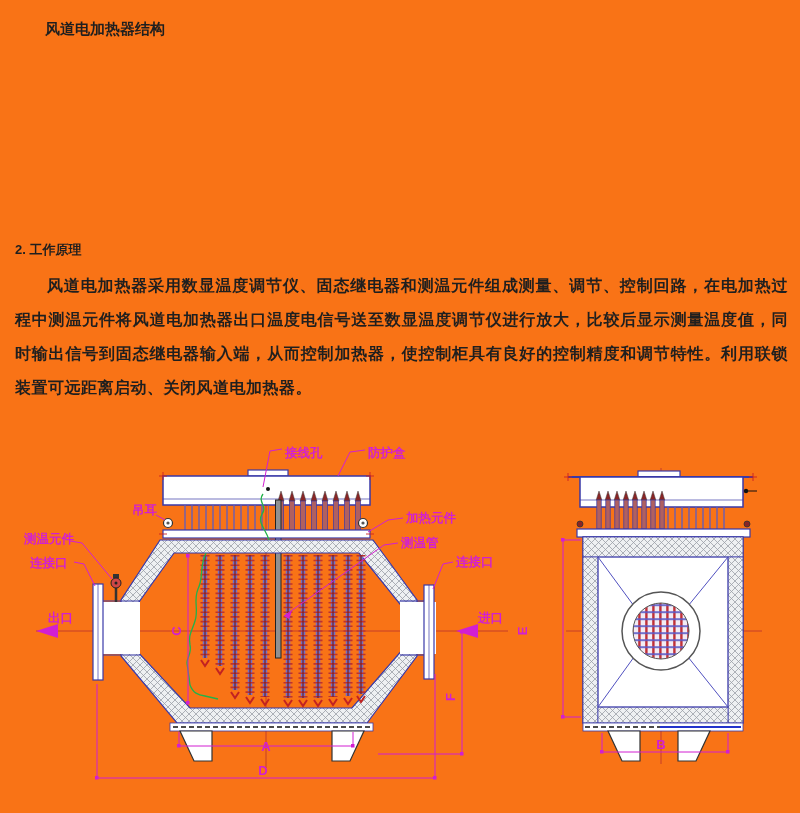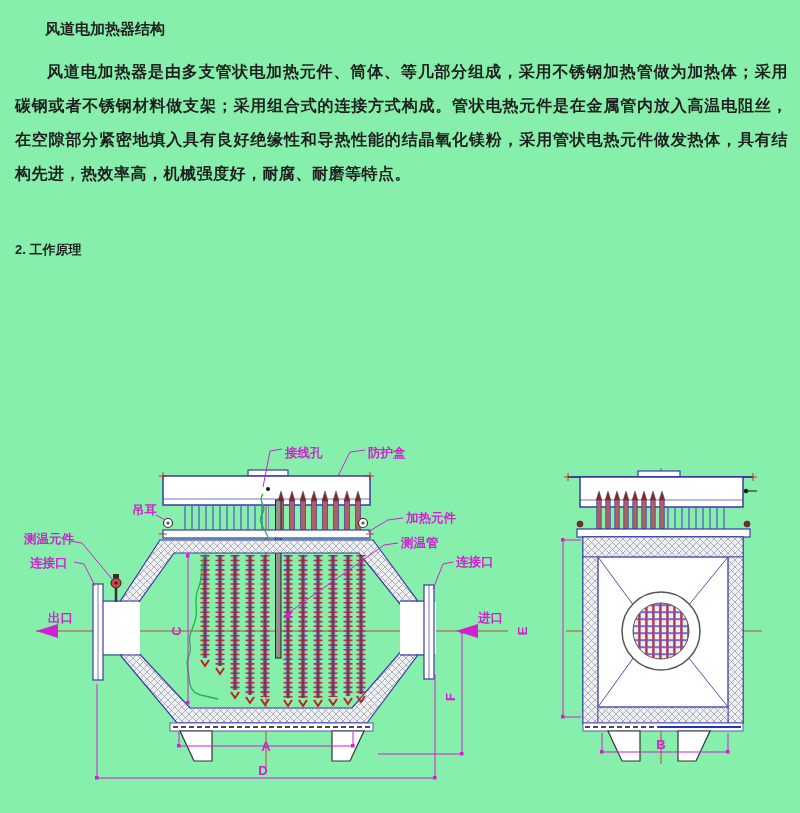--- a/index.html
+++ b/index.html
@@ -1,37 +1,37 @@
 <!DOCTYPE html>
 <html><head>
 <meta charset="utf-8">
 <style>
   html,body{margin:0;padding:0;background:#ffffff;}
-  .page{position:relative;width:800px;height:813px;background:#86efac;overflow:hidden;
+  .page{position:relative;width:800px;height:813px;background:#f97316;overflow:hidden;
         font-family:"Liberation Sans","DejaVu Sans",sans-serif;color:#1f1f1f;}
   .doc-title{position:absolute;left:15px;right:14px;top:18px;font-size:15px;font-weight:700;
              text-indent:2em;line-height:22px;}
   .para{position:absolute;left:15px;right:12px;font-size:16px;font-weight:700;
         line-height:34px;text-indent:2em;text-align:justify;letter-spacing:0.5px;}
   #para1{top:55px;}
   .sec-head{position:absolute;left:15px;top:241px;font-size:13px;font-weight:700;}
   #para2{top:269px;}
   .diagram{position:absolute;left:0;top:430px;width:800px;height:383px;}
   svg text{font-family:"Liberation Sans","DejaVu Sans",sans-serif;}
   .lbl{font-size:12.5px;font-weight:700;}
   .dim{font-size:13px;font-weight:700;}
 </style>
 </head>
 <body>
 
 <div class="page">
 
   <div class="doc-title">风道电加热器结构</div>
-  <div class="para" id="para1">风道电加热器是由多支管状电加热元件、筒体、等几部分组成，采用不锈钢加热管做为加热体；采用碳钢或者不锈钢材料做支架；采用组合式的连接方式构成。管状电热元件是在金属管内放入高温电阻丝，在空隙部分紧密地填入具有良好绝缘性和导热性能的结晶氧化镁粉，采用管状电热元件做发热体，具有结构先进，热效率高，机械强度好，耐腐、耐磨等特点。</div>
   <div class="sec-head">2. 工作原理</div>
+  <div class="para" id="para2">风道电加热器采用数显温度调节仪、固态继电器和测温元件组成测量、调节、控制回路，在电加热过程中测温元件将风道电加热器出口温度电信号送至数显温度调节仪进行放大，比较后显示测量温度值，同时输出信号到固态继电器输入端，从而控制加热器，使控制柜具有良好的控制精度和调节特性。利用联锁装置可远距离启动、关闭风道电加热器。</div>
 
   <svg class="diagram" viewBox="0 430 800 383">
     <defs>
       <pattern id="hatch" width="7" height="7" patternUnits="userSpaceOnUse">
         <rect width="7" height="7" fill="#eef0f2"></rect>
         <path d="M0,0 L7,7 M7,0 L0,7" stroke="#9aa0a8" stroke-width="0.8"></path>
       </pattern>
       <pattern id="comb" width="7" height="8" patternUnits="userSpaceOnUse">
         <line x1="3" y1="0" x2="3" y2="8" stroke="#5b5bc0" stroke-width="1.3"></line>
       </pattern>

